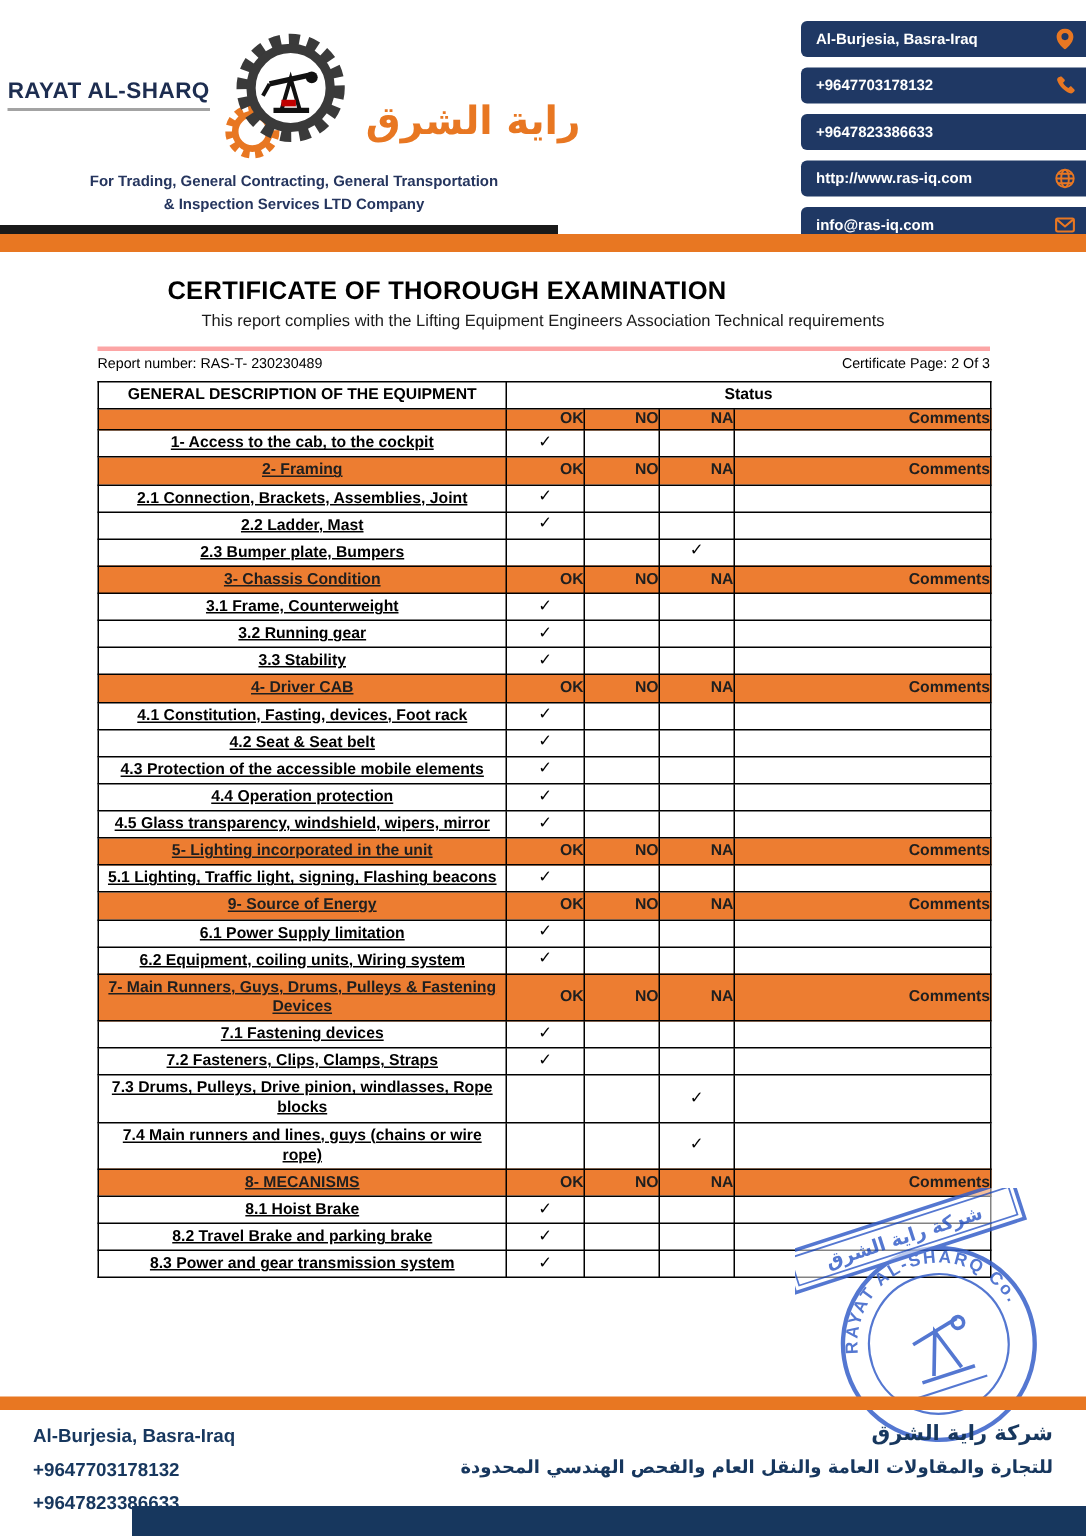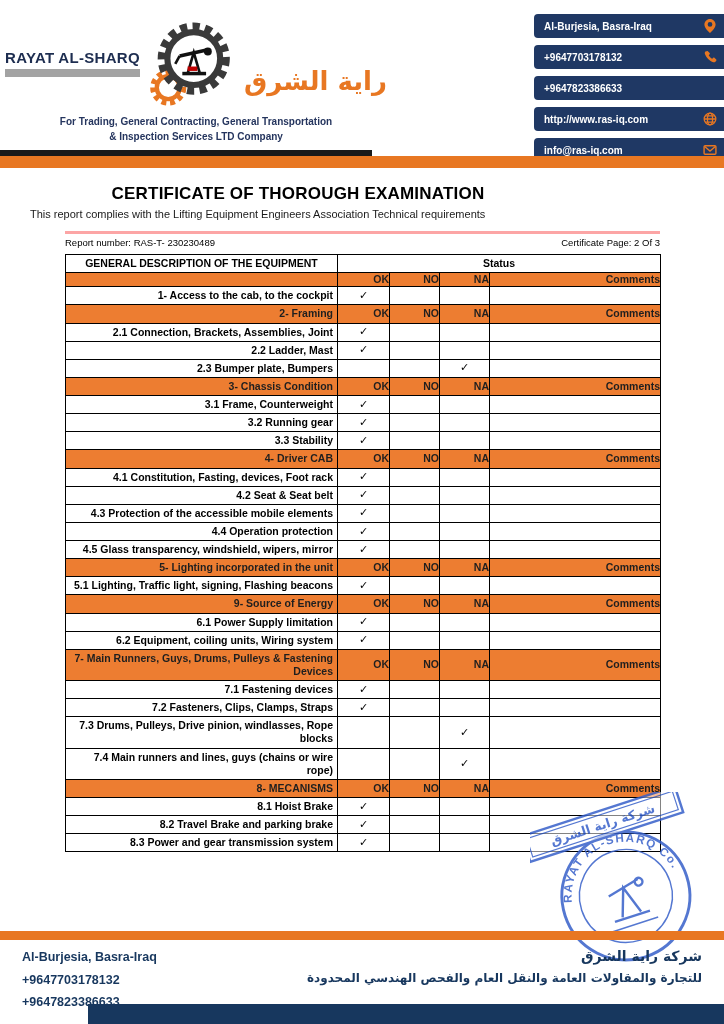--- a/index.html
+++ b/index.html
@@ -3,21 +3,21 @@
 <meta charset="utf-8">
 <style>
   * { margin:0; padding:0; box-sizing:border-box; }
   body { background:#888; font-family:"Liberation Sans", sans-serif; }
   .page { position:relative; width:724px; height:1024px; background:#fff; margin:0 auto; overflow:hidden; }
 
   
   .header-left { position:absolute; left:28px; top:16px; width:336px; }
   .logo-row { display:flex; align-items:center; justify-content:center; gap:8px; }
   .company-en { font-weight:bold; font-size:15px; color:#1d2d50; letter-spacing:.3px;
-                border-bottom:8px solid #a3a3a3; padding-bottom:3px; white-space:nowrap; }
+                border-bottom:2px solid #a3a3a3; padding-bottom:3px; white-space:nowrap; }
   .company-ar { font-weight:bold; font-size:26px; color:#E87722;
                 font-family:"DejaVu Sans", sans-serif; white-space:nowrap;margin-top:36px; }
   .logo-svg { width:88px; height:94px; flex:0 0 auto; }
   .tagline { margin-top:5px; text-align:center; font-weight:bold; font-size:10px;
              color:#25355e; line-height:1.45; }
 
   .contacts { position:absolute; top:14px; right:0; width:190px; }
   .contact-item { display:flex; align-items:center; justify-content:space-between;
                   background:#1F3864; color:#fff; font-size:10px; font-weight:bold;
                   padding:5px 7px 5px 10px; margin-bottom:7px; border-radius:4px 0 0 4px;
@@ -25,36 +25,36 @@
   .contact-icon { display:inline-flex; width:14px; height:14px; }
   .contact-icon svg { width:14px; height:14px; }
 
   
   .divider-black  { position:absolute; left:0; top:150px; width:372px; height:7px; background:#1a1a1a; }
   .divider-orange { position:absolute; left:0; top:156px; width:724px; height:12px; background:#E87722; }
 
   
   .doc-title    { position:absolute; top:184px; left:0; width:596px; text-align:center;
                   font-size:17px; font-weight:bold; color:#000; letter-spacing:.2px; }
-  .doc-subtitle { position:absolute; top:208px; left:0; width:724px; text-align:left;
-                  font-size:11px; color:#1a1a1a;padding-left:30px; }
+  .doc-subtitle { position:absolute; top:208px; left:0; width:724px; text-align:center;
+                  font-size:11px; color:#1a1a1a; }
 
   .report-line { position:absolute; top:231px; left:65px; width:595px;
                  border-top:3px solid #fca5a5; padding-top:3px;
                  display:flex; justify-content:space-between;
                  font-size:9.5px; color:#000; }
 
   
   .equip-table { position:absolute; top:254px; left:65px; width:595px;
                  border-collapse:collapse; table-layout:fixed; }
   .equip-table th, .equip-table td { border:1px solid #000; font-size:10.5px; line-height:1.25; }
   .equip-table th.gen-desc  { text-align:center; padding:2px 4px; font-weight:bold; }
   .equip-table th.status-span { text-align:center; font-weight:bold; }
   tr.section td { background:#ED7D31; font-weight:bold; color:#1f1f1f; }
-  td.desc { text-align:right; padding:2px 4px; font-weight:bold; }
+  td.desc { text-align:center; padding:2px 4px; font-weight:bold;text-decoration:underline; }
   td.center { text-align:right; }
   td.check { text-align:center; font-size:11px; font-weight:normal; }
 
   
   .stamp { position:absolute; left:530px; top:792px; width:184px; height:184px;
            opacity:.85; pointer-events:none; }
 
   
   .footer-orange { position:absolute; left:0; top:931px; width:724px; height:9px; background:#E87722; }
   .footer-left   { position:absolute; left:22px; top:946px; font-size:12.5px; font-weight:bold;

